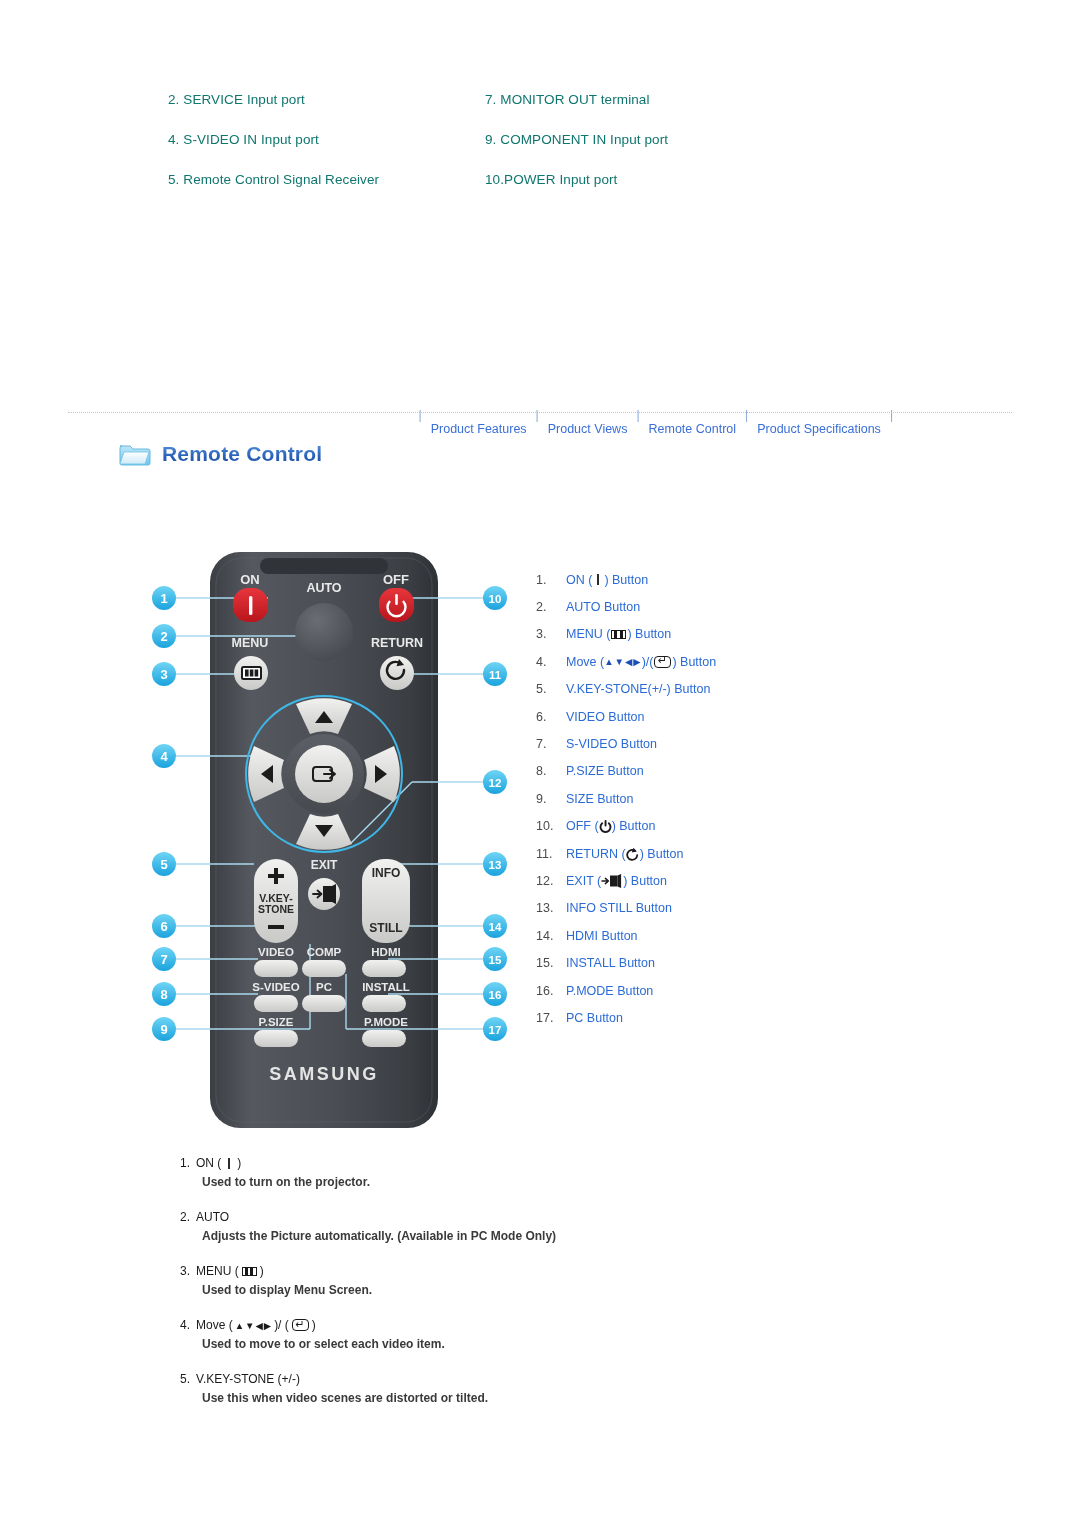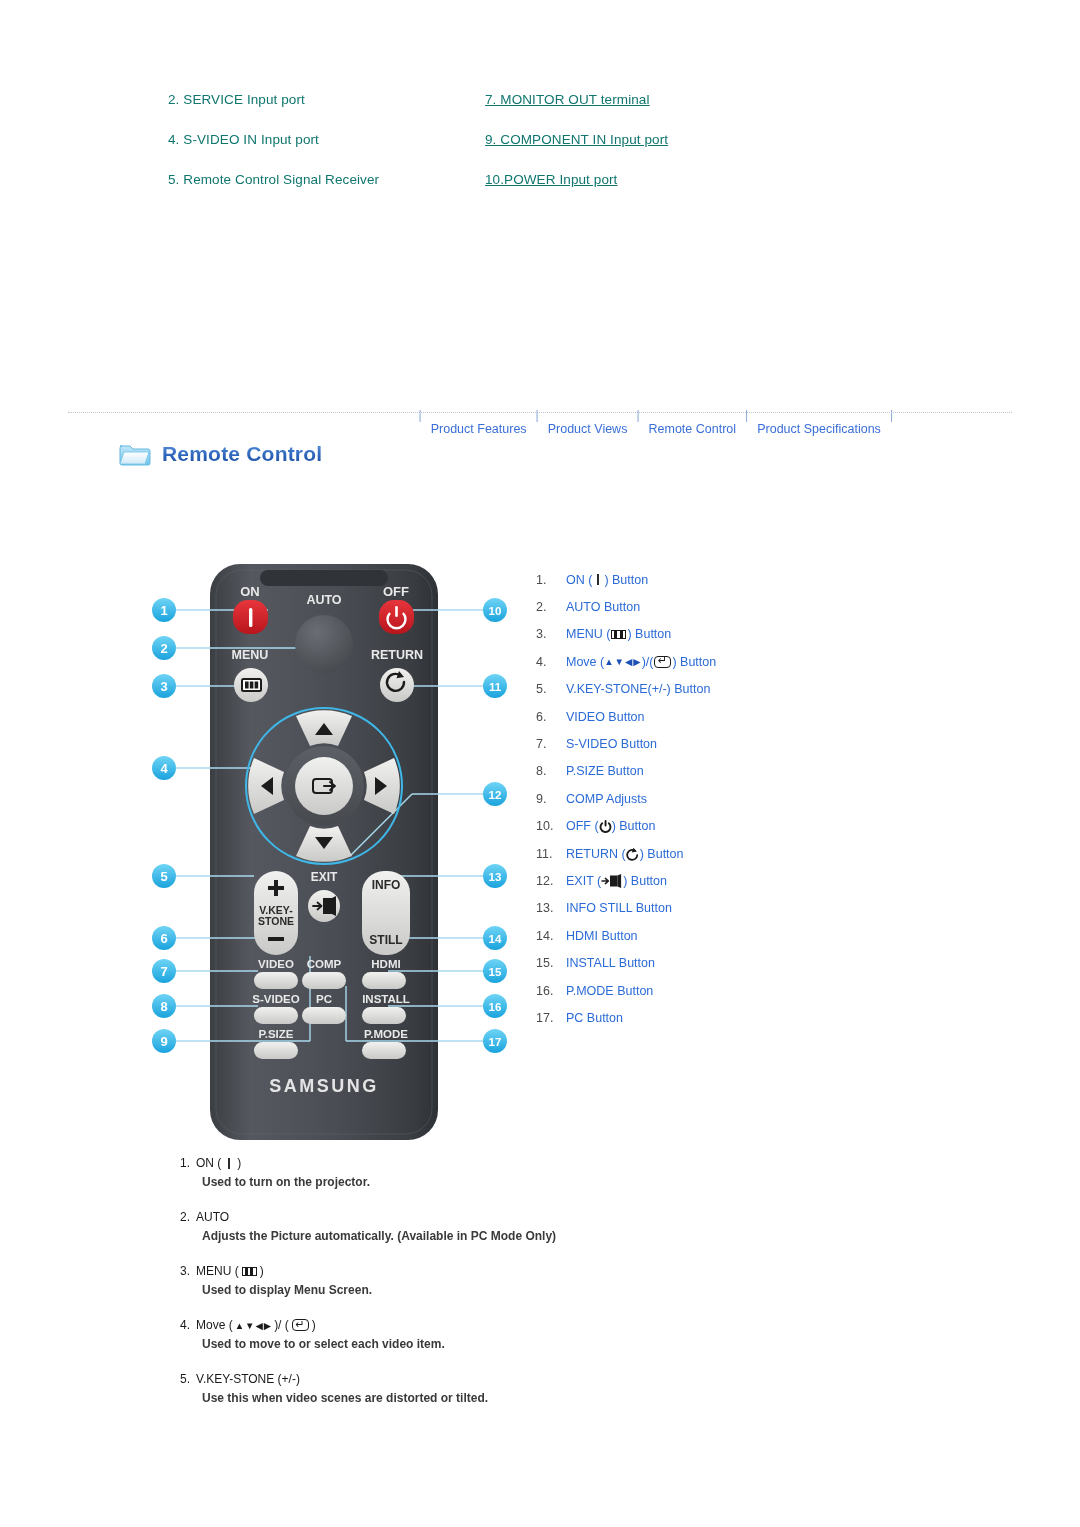--- a/index.html
+++ b/index.html
@@ -21,21 +21,21 @@
     width: 720px;
   }
   .port-row { display: flex; height: 40px; align-items: flex-start; }
   .port-item {
     color: #0f766e;
     font-size: 13.5px;
     letter-spacing: .1px;
     white-space: nowrap;
   }
   .port-col-a { width: 317px; }
-  .port-col-b { width: 320px; text-decoration: underline; }
+  .port-col-b { width: 320px; }
 
   
   .navwrap {
     position: absolute;
     left: 0; right: 0;
     top: 394px;
     height: 24px;
   }
   .nav {
     position: absolute;
@@ -84,21 +84,21 @@
     background: linear-gradient(180deg,#5b96e0 0%,#2a62b8 60%,#1f4f9e 100%);
     -webkit-background-clip: text;
     background-clip: text;
     -webkit-text-fill-color: transparent;
   }
 
   
   .diagram {
     position: absolute;
     left: 150px;
-    top: 556px;
+    top: 544px;
     width: 360px;
     height: 590px;
     text-align: center;
   }
   .remote-svg { display: block; }
 
   
   .index-list {
     position: absolute;
     left: 536px;
@@ -468,21 +468,21 @@
     <span class="idx-label">S-VIDEO Button</span>
   </div>
 
   <div class="idx-row">
     <span class="idx-num">8.</span>
     <span class="idx-label">P.SIZE Button</span>
   </div>
 
   <div class="idx-row">
     <span class="idx-num">9.</span>
-    <span class="idx-label">COMP Adjusts</span>
+    <span class="idx-label">SIZE Button</span>
   </div>
 
   <div class="idx-row">
     <span class="idx-num">10.</span>
     <span class="idx-label">
       <span>OFF (</span>
       <span class="glyph">
         <svg width="13" height="14" viewBox="0 0 13 14">
           <path d="M3.2 4.3 a5 5 0 1 0 6.6 0" fill="none" stroke="#1c1c1c" stroke-width="1.9" stroke-linecap="round"></path>
           <rect x="5.6" y="1" width="1.9" height="6.5" rx=".9" fill="#1c1c1c"></rect>

